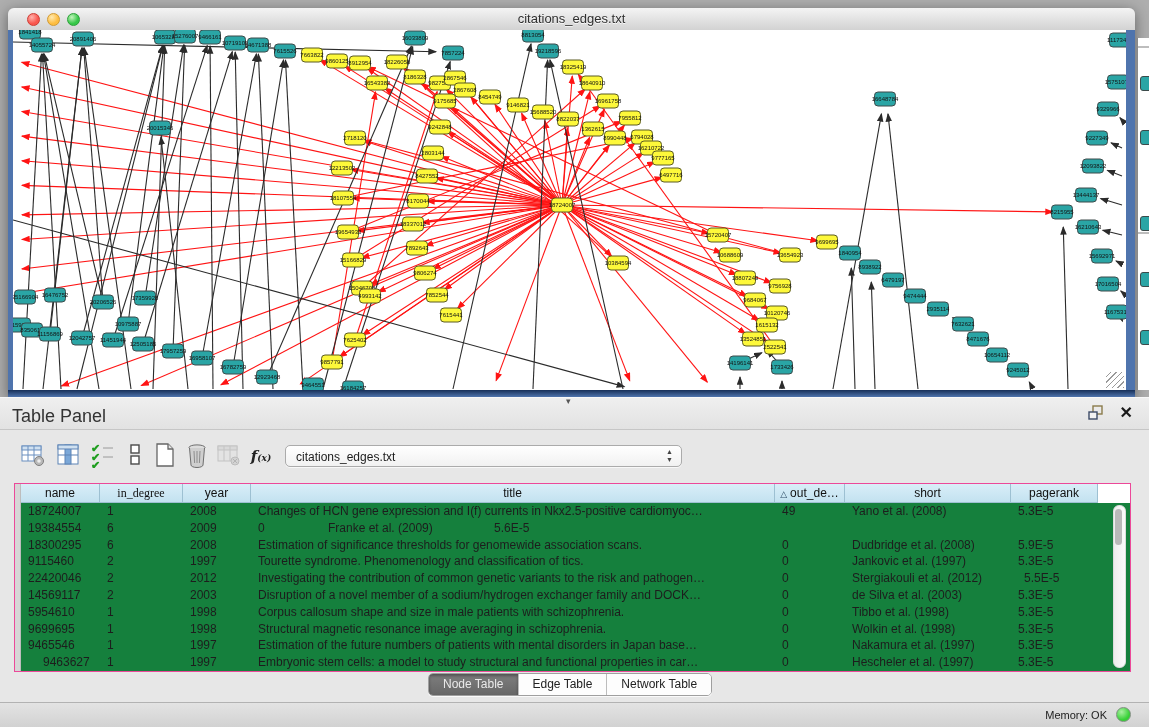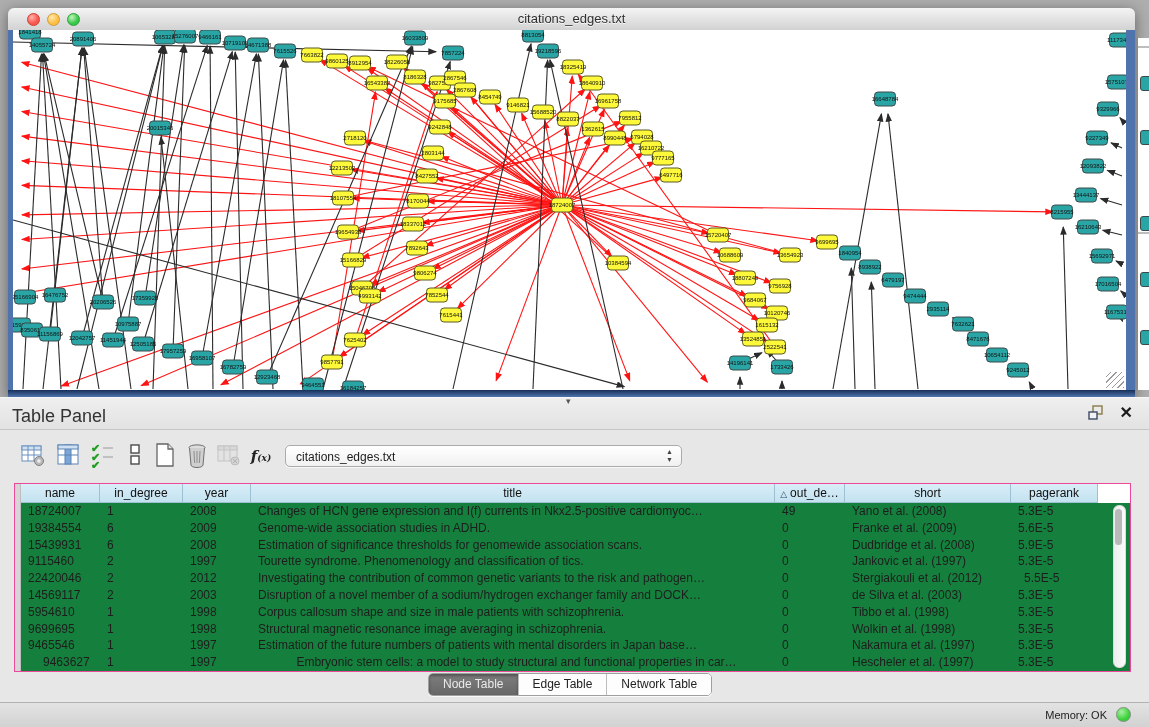--- a/index.html
+++ b/index.html
@@ -560,21 +560,21 @@
           <span>▲</span>
           <span>▼</span>
         </span>
     </div>
   </div>
 
   <div class="dtable">
     <div class="gutter"></div>
     <div class="thead">
         <div class="th" style="width: 79px;">name</div>
-        <div class="th" style="width: 83px;">in_degree</div>
+        <div class="th" style="width: 83px; font-family: Liberation Serif, serif;">in_degree</div>
         <div class="th" style="width: 68px;">year</div>
         <div class="th" style="width: 524px;">title</div>
         <div class="th" style="width: 70px;"><span class="sort">△</span>out_de…</div>
         <div class="th" style="width: 166px;">short</div>
         <div class="th" style="width: 87px;">pagerank</div>
         <div class="th" style="flex: 1 1 0%; background: rgb(255, 255, 255); border-color: rgb(255, 255, 255);"></div>
       </div>
     <div class="tbody">
         <div class="tr">
           <div class="td" style="width: 79px;">18724007</div>
@@ -582,27 +582,26 @@
           <div class="td" style="width: 68px;">2008</div>
           <div class="td" style="width: 524px;">Changes of HCN gene expression and I(f) currents in Nkx2.5-positive cardiomyoc…</div>
           <div class="td" style="width: 70px;">49</div>
           <div class="td" style="width: 166px;">Yano et al. (2008)</div>
           <div class="td" style="width: 87px;">5.3E-5</div>
         </div>
         <div class="tr">
           <div class="td" style="width: 79px;">19384554</div>
           <div class="td" style="width: 83px;">6</div>
           <div class="td" style="width: 68px;">2009</div>
-          <div class="td" style="width: 524px;">Genome-wide association studies in ADHD.</div>
           <div class="td" style="width: 70px;">0</div>
           <div class="td" style="width: 166px;">Franke et al. (2009)</div>
           <div class="td" style="width: 87px;">5.6E-5</div>
         </div>
         <div class="tr">
-          <div class="td" style="width: 79px;">15439931</div>
+          <div class="td" style="width: 79px;">18300295</div>
           <div class="td" style="width: 83px;">6</div>
           <div class="td" style="width: 68px;">2008</div>
           <div class="td" style="width: 524px;">Estimation of significance thresholds for genomewide association scans.</div>
           <div class="td" style="width: 70px;">0</div>
           <div class="td" style="width: 166px;">Dudbridge et al. (2008)</div>
           <div class="td" style="width: 87px;">5.9E-5</div>
         </div>
         <div class="tr">
           <div class="td" style="width: 79px;">9115460</div>
           <div class="td" style="width: 83px;">2</div>
@@ -654,21 +653,21 @@
           <div class="td" style="width: 68px;">1997</div>
           <div class="td" style="width: 524px;">Estimation of the future numbers of patients with mental disorders in Japan base…</div>
           <div class="td" style="width: 70px;">0</div>
           <div class="td" style="width: 166px;">Nakamura et al. (1997)</div>
           <div class="td" style="width: 87px;">5.3E-5</div>
         </div>
         <div class="tr">
           <div class="td" style="width: 79px; padding-left: 22px;">9463627</div>
           <div class="td" style="width: 83px;">1</div>
           <div class="td" style="width: 68px;">1997</div>
-          <div class="td" style="width: 524px; text-align: center;">Embryonic stem cells: a model to study structural and functional properties in car…</div>
+          <div class="td" style="width: 524px;">Embryonic stem cells: a model to study structural and functional properties in car…</div>
           <div class="td" style="width: 70px;">0</div>
           <div class="td" style="width: 166px;">Hescheler et al. (1997)</div>
           <div class="td" style="width: 87px;">5.3E-5</div>
         </div>
       </div>
     <div class="vscroll">
       <div class="vthumb"></div>
     </div>
   </div>
 

